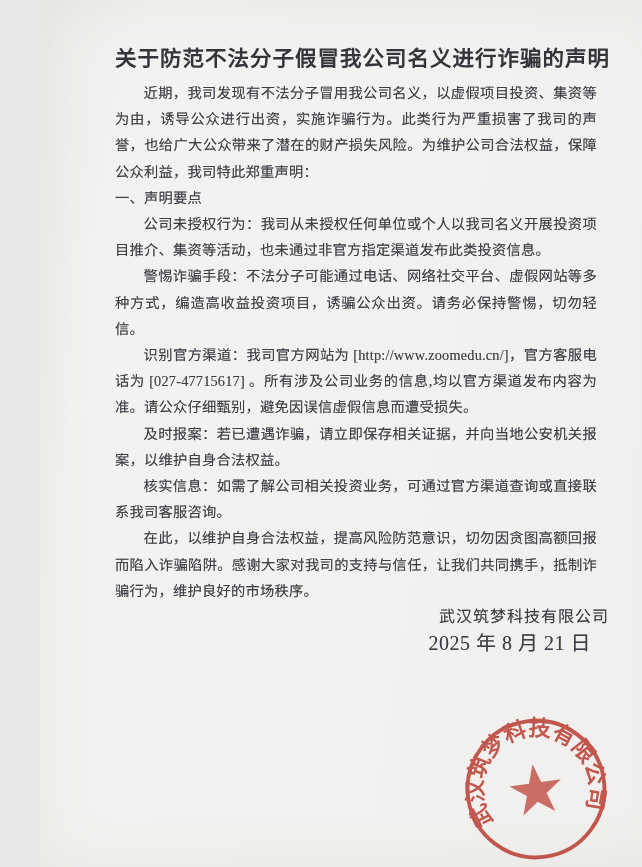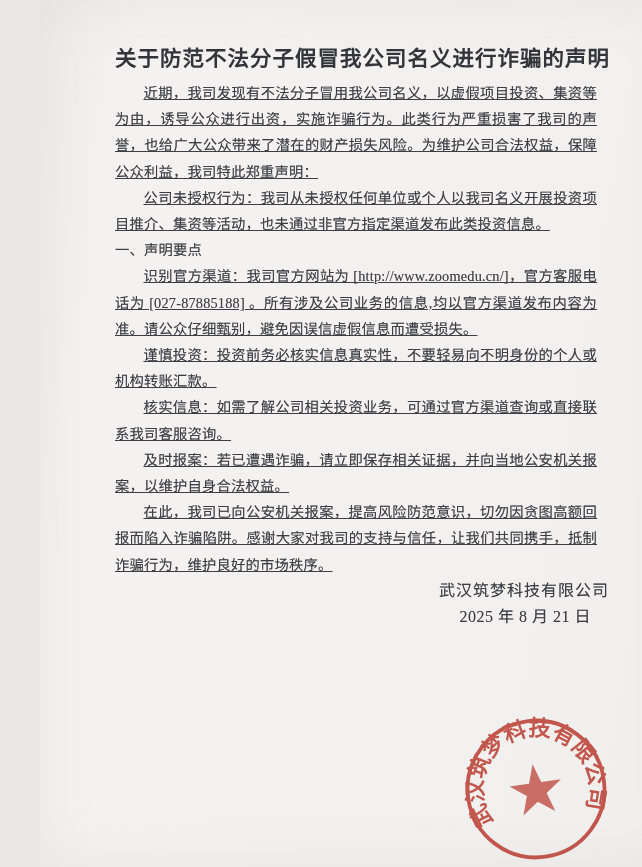--- a/index.html
+++ b/index.html
@@ -30,35 +30,35 @@
     white-space:nowrap;
   }
   .para{
     margin:0;
     font-size:14.3px;
     line-height:26.2px;
     text-align:justify;
     letter-spacing:0.2px;
     text-shadow:0 0 0.5px rgba(61,62,69,0.45);
   }
-  .indent{ text-indent:2em;text-decoration:underline; }
+  .indent{ text-indent:2em; }
   .heading{ text-indent:0; }
   .signature{
     margin-top:0;
     text-align:right;
     line-height:26.2px;
   }
   .sig-company{
     font-size:16px;
     letter-spacing:1px;
     margin-right:-12px;
     text-shadow:0 0 0.5px rgba(61,62,69,0.45);
   }
   .sig-date{
-    font-size:16px;
+    font-size:20px;
     padding-right:6px;
     letter-spacing:0.5px;
     text-shadow:0 0 0.5px rgba(61,62,69,0.45);
   }
   .seal{
     position:absolute;
     left:420px;
     top:713px;
     width:152px;
     height:152px;
@@ -80,35 +80,35 @@
 </head>
 <body>
 
 <div class="page">
 
   <h1 class="doc-title">关于防范不法分子假冒我公司名义进行诈骗的声明</h1>
 
   <p class="para indent">近期，我司发现有不法分子冒用我公司名义，以虚假项目投资、集资等为由，诱导公众进行出资，实施诈骗行为。此类行为严重损害了我司的声誉，也给广大公众带来了潜在的财产损失风险。为维护公司合法权益，保障公众利益，我司特此郑重声明：</p>
 
   <div>
+    <p class="para heading">一、声明要点</p>
     <p class="para indent">公司未授权行为：我司从未授权任何单位或个人以我司名义开展投资项目推介、集资等活动，也未通过非官方指定渠道发布此类投资信息。</p>
-    <p class="para heading">一、声明要点</p>
-    <p class="para indent">识别官方渠道：我司官方网站为 [http://www.zoomedu.cn/]，官方客服电话为 [027-87885188] 。所有涉及公司业务的信息,均以官方渠道发布内容为准。请公众仔细甄别，避免因误信虚假信息而遭受损失。</p>
+    <p class="para indent">警惕诈骗手段：不法分子可能通过电话、网络社交平台、虚假网站等多种方式，编造高收益投资项目，诱骗公众出资。请务必保持警惕，切勿轻信。</p>
+    <p class="para indent">识别官方渠道：我司官方网站为 [http://www.zoomedu.cn/]，官方客服电话为 [027-47715617] 。所有涉及公司业务的信息,均以官方渠道发布内容为准。请公众仔细甄别，避免因误信虚假信息而遭受损失。</p>
   </div>
 
   <div>
   </div>
 
   <div>
-    <p class="para indent">谨慎投资：投资前务必核实信息真实性，不要轻易向不明身份的个人或机构转账汇款。</p>
+    <p class="para indent">及时报案：若已遭遇诈骗，请立即保存相关证据，并向当地公安机关报案，以维护自身合法权益。</p>
     <p class="para indent">核实信息：如需了解公司相关投资业务，可通过官方渠道查询或直接联系我司客服咨询。</p>
-    <p class="para indent">及时报案：若已遭遇诈骗，请立即保存相关证据，并向当地公安机关报案，以维护自身合法权益。</p>
   </div>
 
-  <p class="para indent">在此，我司已向公安机关报案，提高风险防范意识，切勿因贪图高额回报而陷入诈骗陷阱。感谢大家对我司的支持与信任，让我们共同携手，抵制诈骗行为，维护良好的市场秩序。</p>
+  <p class="para indent">在此，以维护自身合法权益，提高风险防范意识，切勿因贪图高额回报而陷入诈骗陷阱。感谢大家对我司的支持与信任，让我们共同携手，抵制诈骗行为，维护良好的市场秩序。</p>
 
   <div class="signature">
     <div class="sig-company">武汉筑梦科技有限公司</div>
     <div class="sig-date">2025 年 8 月 21 日</div>
   </div>
 
   <svg class="seal" viewBox="0 0 200 200" aria-hidden="true">
     <defs>
       <path id="sealArc" d="M 39.4 135 A 70 70 0 1 1 160.6 135" fill="none"></path>
     </defs>

